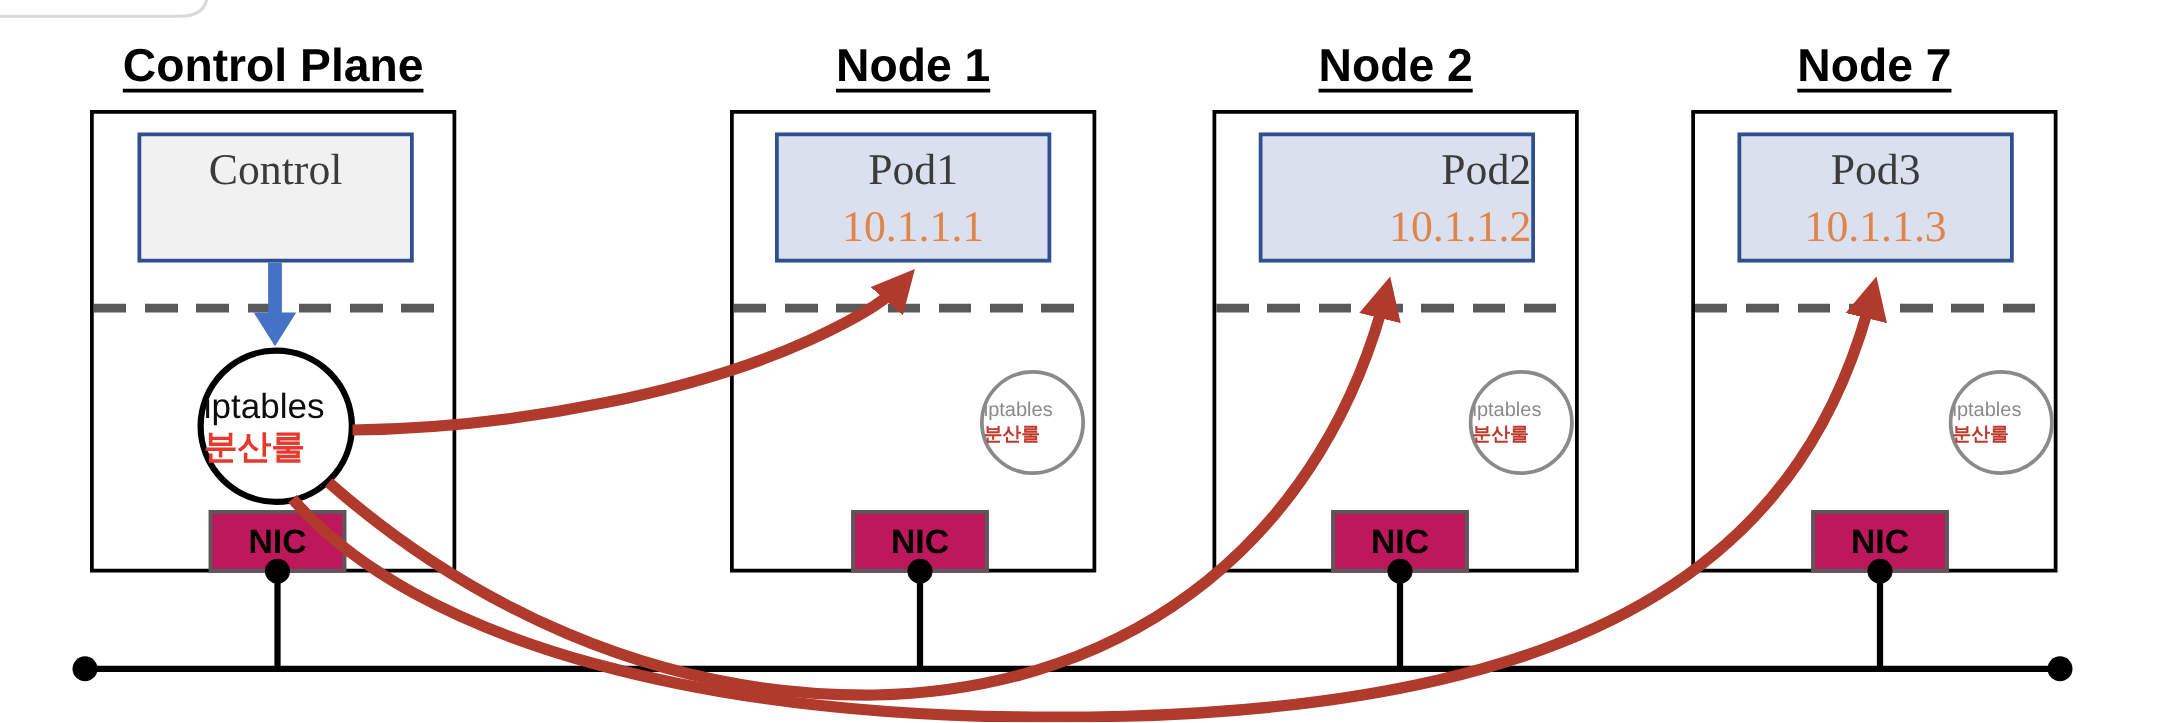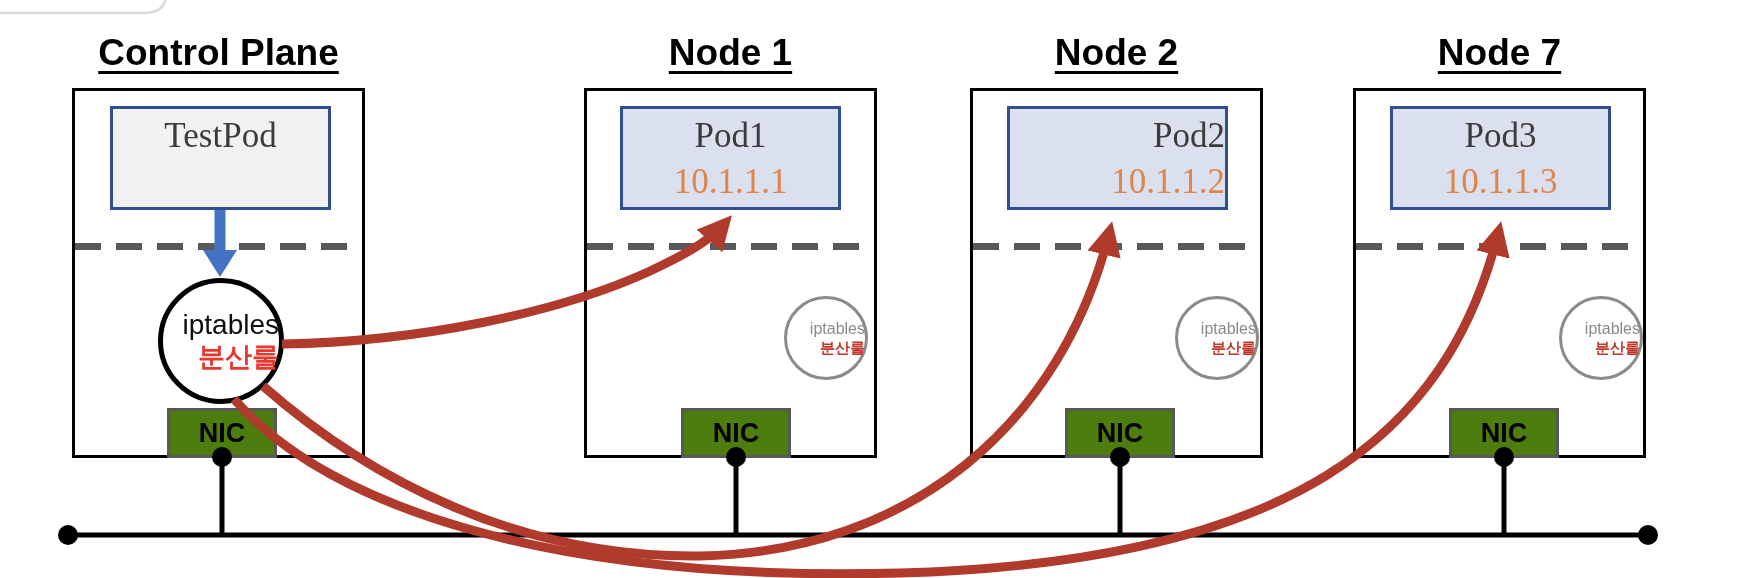--- a/index.html
+++ b/index.html
@@ -23,35 +23,35 @@
   .podbox.gray{background:#f1f1f1;}
   .pod-name{font-size:35px;color:#3b3b3b;line-height:46px;padding-top:4px;}
   .pod-ip{font-size:35px;line-height:46px;color:#e0854a;}
   .pod-ip.blue{color:#4567b2;}
   .dashline{
     position:absolute;top:243px;height:7px;
     background:repeating-linear-gradient(90deg,#595959 0 26px,transparent 26px 41px);
   }
   .circle{
     position:absolute;border-radius:50%;background:#fff;
-    display:flex;flex-direction:column;align-items:flex-end;justify-content:center;
+    display:flex;flex-direction:column;align-items:flex-start;justify-content:center;
   }
   .circle.big{
     left:158px;top:278px;width:116px;height:116px;border:5px solid #000;
   }
   .circle.big .ipt-top{font-size:28px;color:#0d0d0d;line-height:32px;}
   .circle.big .ipt-bottom{font-size:27px;font-weight:bold;color:#e8392f;line-height:32px;}
   .circle.small{
     width:78px;height:78px;border:3px solid #8a8a8a;
   }
   .circle.small .ipt-top{font-size:16px;color:#8a8a8a;line-height:19px;}
   .circle.small .ipt-bottom{font-size:15px;font-weight:bold;color:#c0392b;line-height:19px;}
   .nic{
     position:absolute;top:408px;width:104px;height:44px;border:3px solid #595959;
-    background:#4d7c0f;text-align:center;font-size:27px;font-weight:bold;
+    background:#be185d;text-align:center;font-size:27px;font-weight:bold;
     color:#000;line-height:44px;
   }
   
   .g0.title{left:72px;width:293px;}   .g0.nodebox{left:72px;width:287px;}
   .g1.title{left:584px;width:293px;}  .g1.nodebox{left:584px;width:287px;}
   .g2.title{left:970px;width:293px;}  .g2.nodebox{left:970px;width:287px;}
   .g3.title{left:1353px;width:293px;} .g3.nodebox{left:1353px;width:287px;}
   .g0.podbox{left:110px;width:215px;} .g1.podbox{left:620px;width:215px;}
   .g2.podbox{left:1007px;width:215px;text-align:right;}.g3.podbox{left:1390px;width:215px;}
   .g0.dashline{left:75px;width:287px;} .g1.dashline{left:587px;width:287px;}
@@ -74,21 +74,21 @@
   <div class="nodebox g1"></div>
   <div class="nodebox g2"></div>
   <div class="nodebox g3"></div>
 
   <div class="dashline g0"></div>
   <div class="dashline g1"></div>
   <div class="dashline g2"></div>
   <div class="dashline g3"></div>
 
   <div class="podbox gray g0">
-    <div class="pod-name">TestPod</div>
+    <div class="pod-name">Control</div>
   </div>
   <div class="podbox g1">
     <div class="pod-name">Pod1</div>
     <div class="pod-ip">10.1.1.1</div>
   </div>
   <div class="podbox g2">
     <div class="pod-name">Pod2</div>
     <div class="pod-ip">10.1.1.2</div>
   </div>
   <div class="podbox g3">

